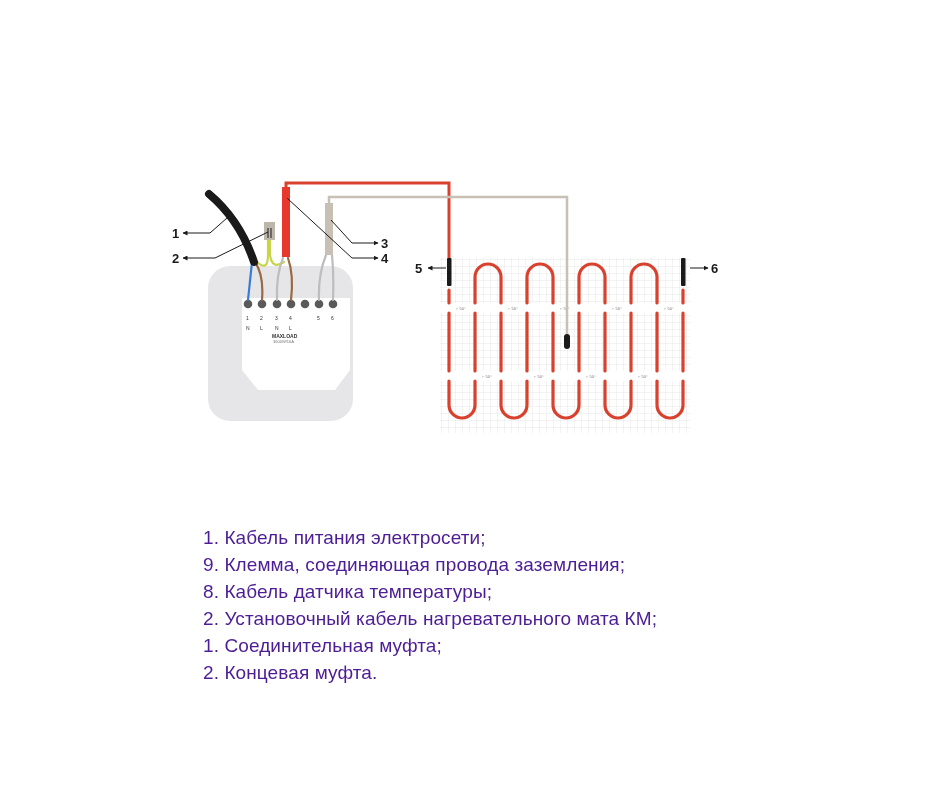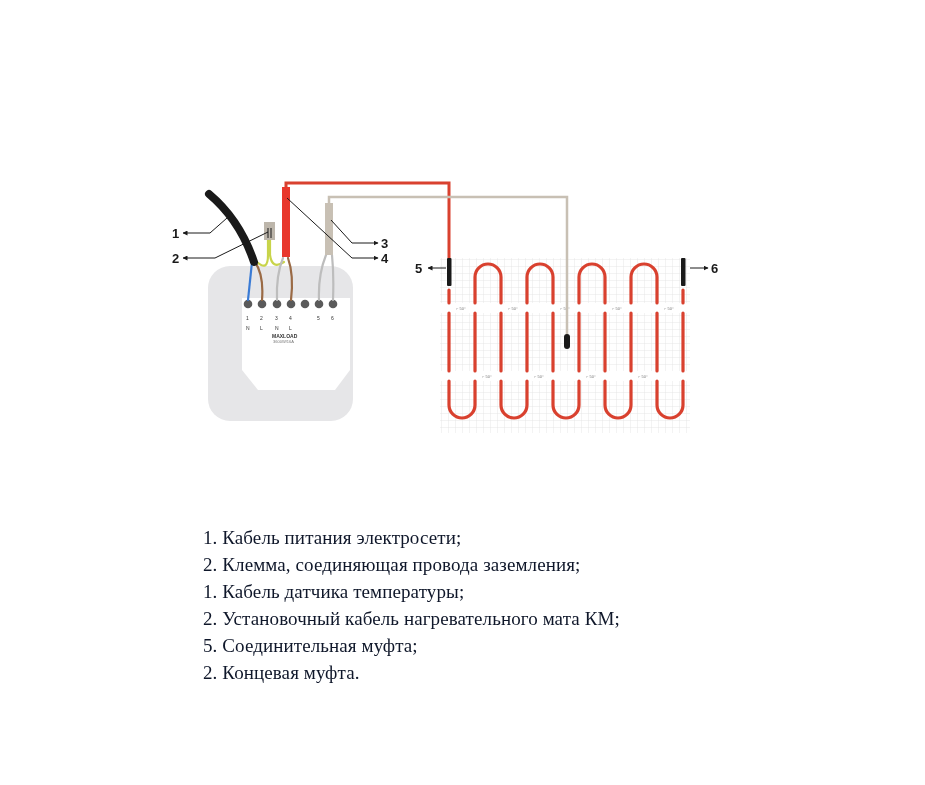--- a/index.html
+++ b/index.html
@@ -1,19 +1,19 @@
 <!DOCTYPE html>
 <html><head>
 <meta charset="utf-8">
 <style>
   html, body { margin:0; padding:0; background:#ffffff; }
   body { width:925px; height:785px; position:relative; overflow:hidden; font-family:"DejaVu Sans", sans-serif; }
   #diagram { position:absolute; left:0; top:0; width:925px; height:785px; }
   .legend { position:absolute; left:203px; top:524px; margin:0; padding:0; list-style:none; }
-  .legend li { font-family:Liberation Serif, serif; font-size:19px; color:#0f172a; line-height:27px; white-space:nowrap; letter-spacing:0.1px; }
+  .legend li { font-family:Liberation Sans, sans-serif; font-size:19px; color:#4c1d95; line-height:27px; white-space:nowrap; letter-spacing:0.1px; }
   .callout { font-family:"Liberation Sans", sans-serif; font-weight:bold; font-size:13px; fill:#1a1a1a; }
   .term-label { font-family:"Liberation Sans", sans-serif; font-size:5px; fill:#333; }
   .brand { font-family:"Liberation Sans", sans-serif; font-size:5px; font-weight:bold; fill:#333; }
   .tag { font-family:"Liberation Sans", sans-serif; font-size:4px; fill:#777; }
 </style>
 </head>
 <body>
 
 <svg id="diagram" viewBox="0 0 925 785" xmlns="http://www.w3.org/2000/svg">
   <defs>
@@ -123,18 +123,18 @@
   <text class="callout" x="172" y="238">1</text>
   <text class="callout" x="172" y="263">2</text>
   <text class="callout" x="381" y="248">3</text>
   <text class="callout" x="381" y="263">4</text>
   <text class="callout" x="415" y="273">5</text>
   <text class="callout" x="711" y="273">6</text>
 </svg>
 
 <ul class="legend">
   <li>1. Кабель питания электросети;</li>
-  <li>2. Клемма, соединяющая провода заземления;</li>
-  <li>1. Кабель датчика температуры;</li>
+  <li>9. Клемма, соединяющая провода заземления;</li>
+  <li>8. Кабель датчика температуры;</li>
   <li>2.  Установочный кабель нагревательного мата КМ;</li>
-  <li>5. Соединительная муфта;</li>
+  <li>1. Соединительная муфта;</li>
   <li>2. Концевая муфта.</li>
 </ul>
 
 </body></html>

